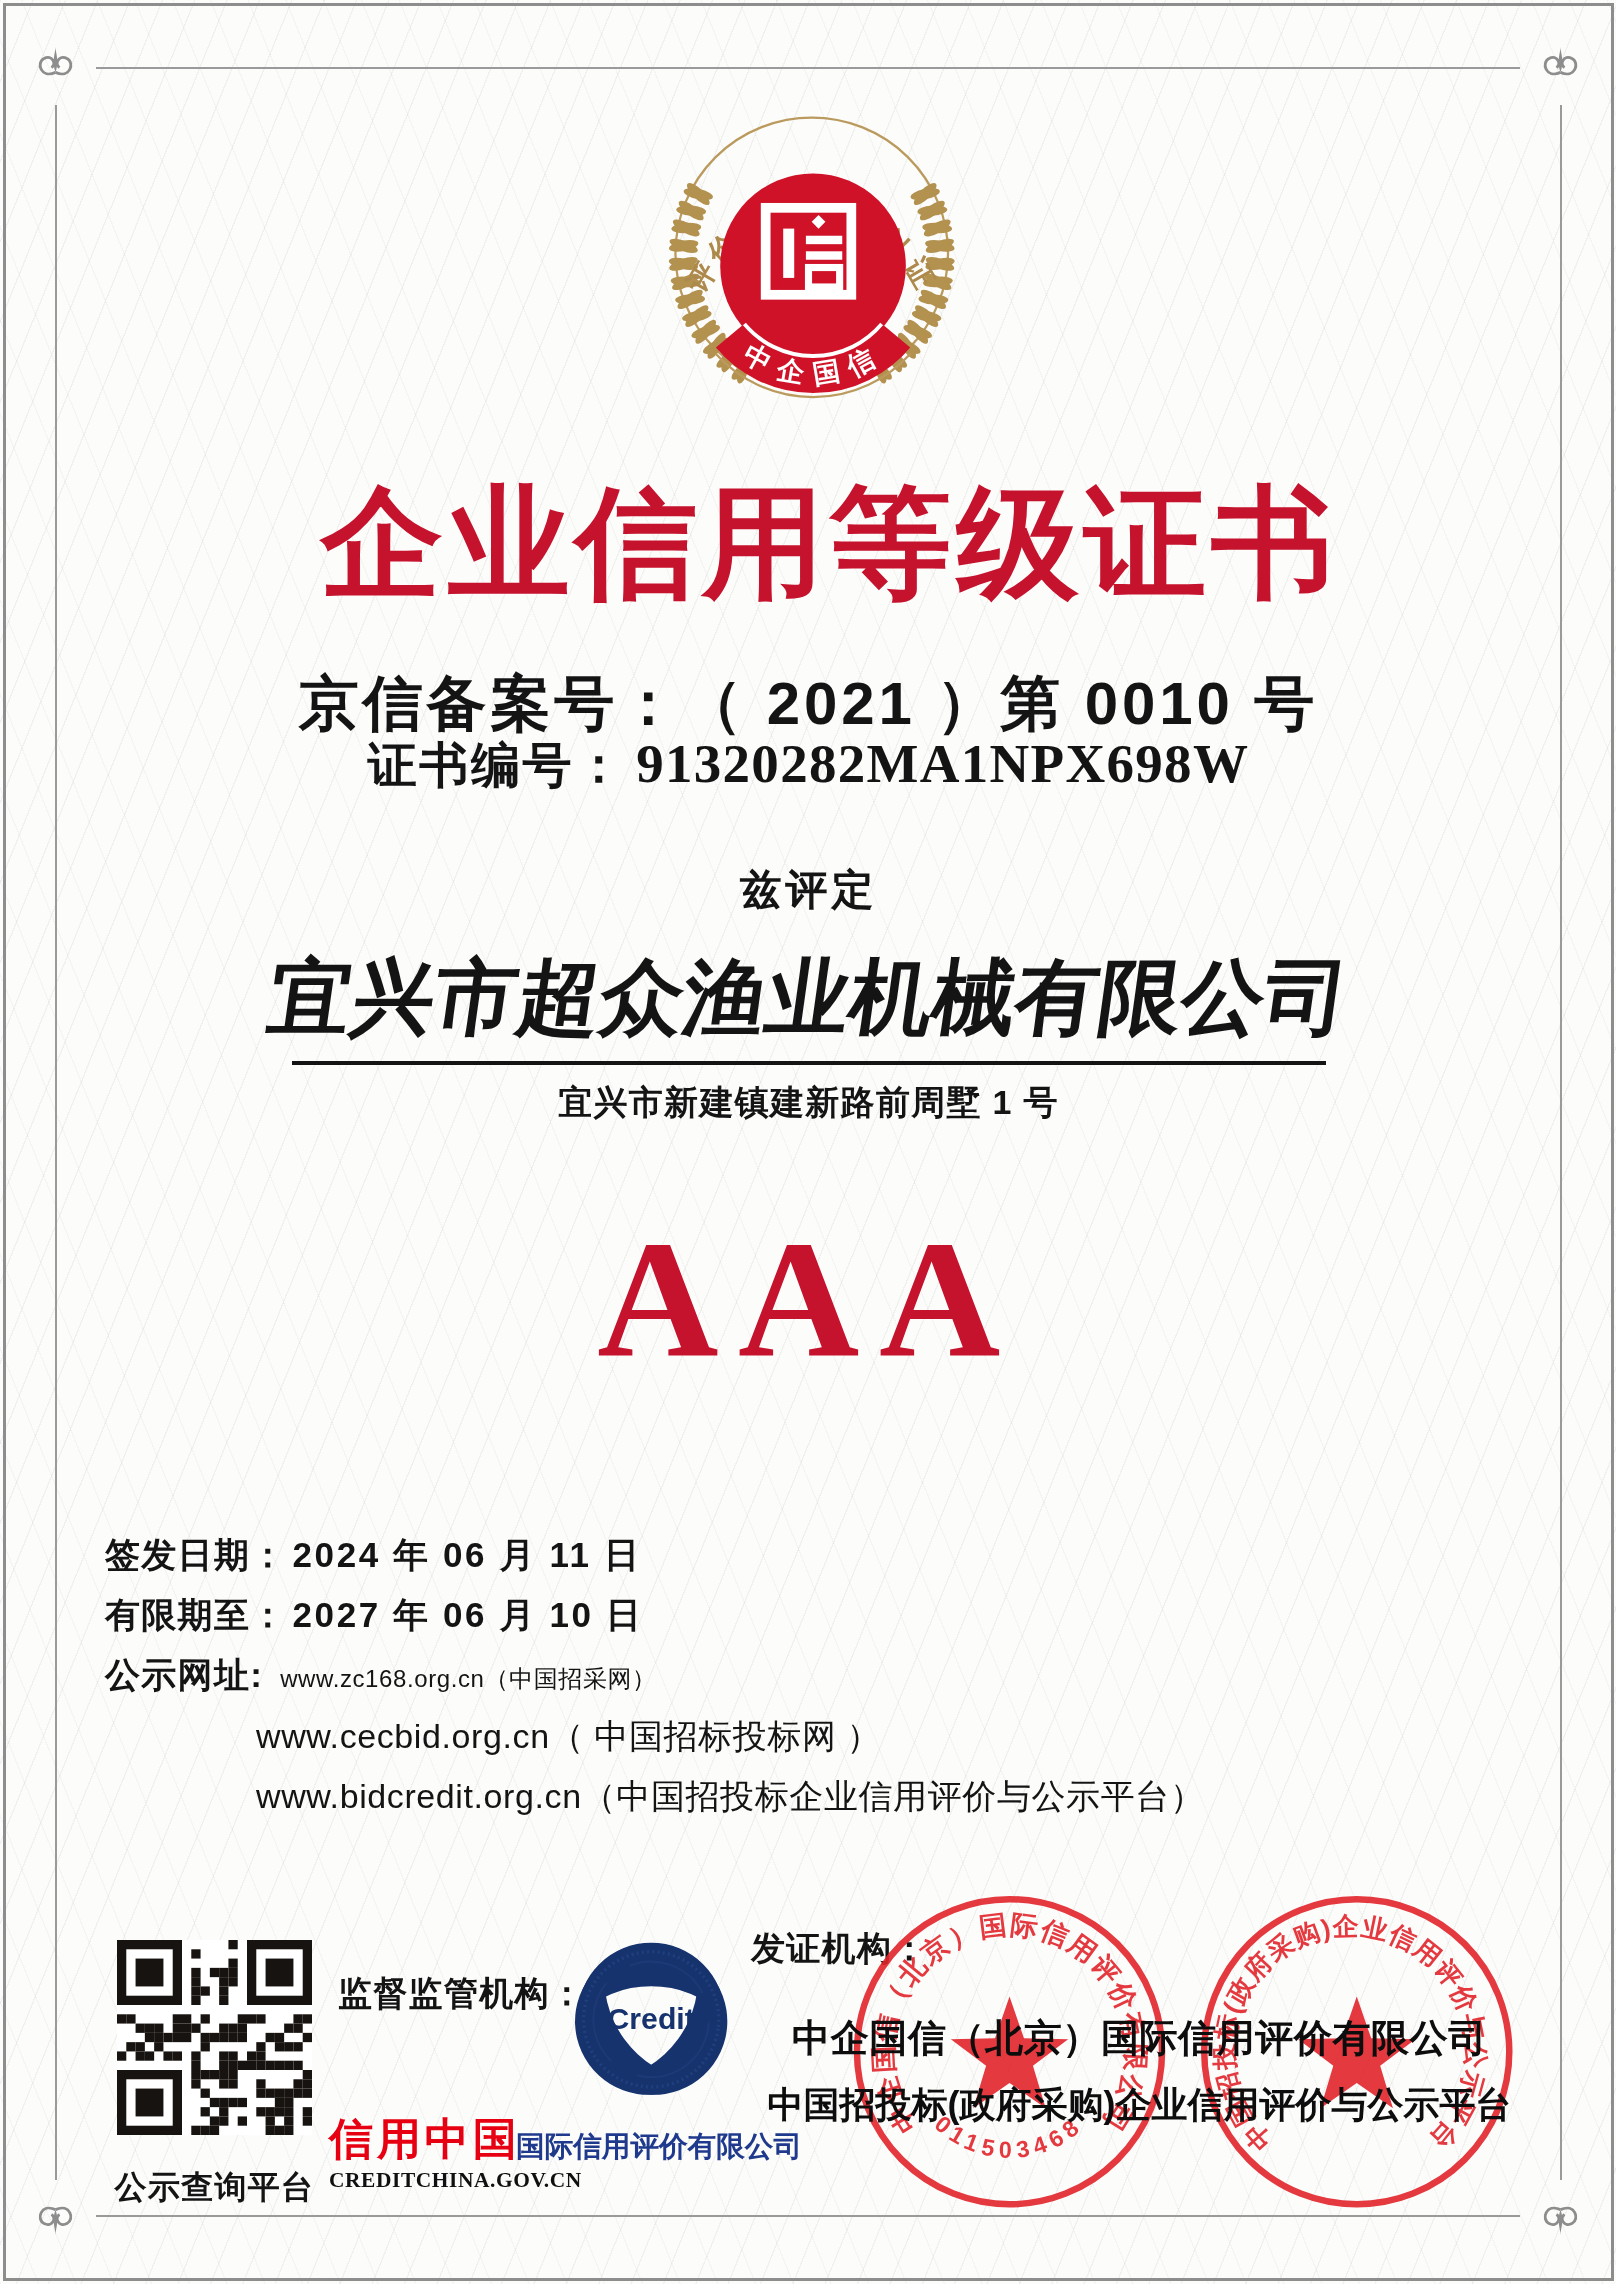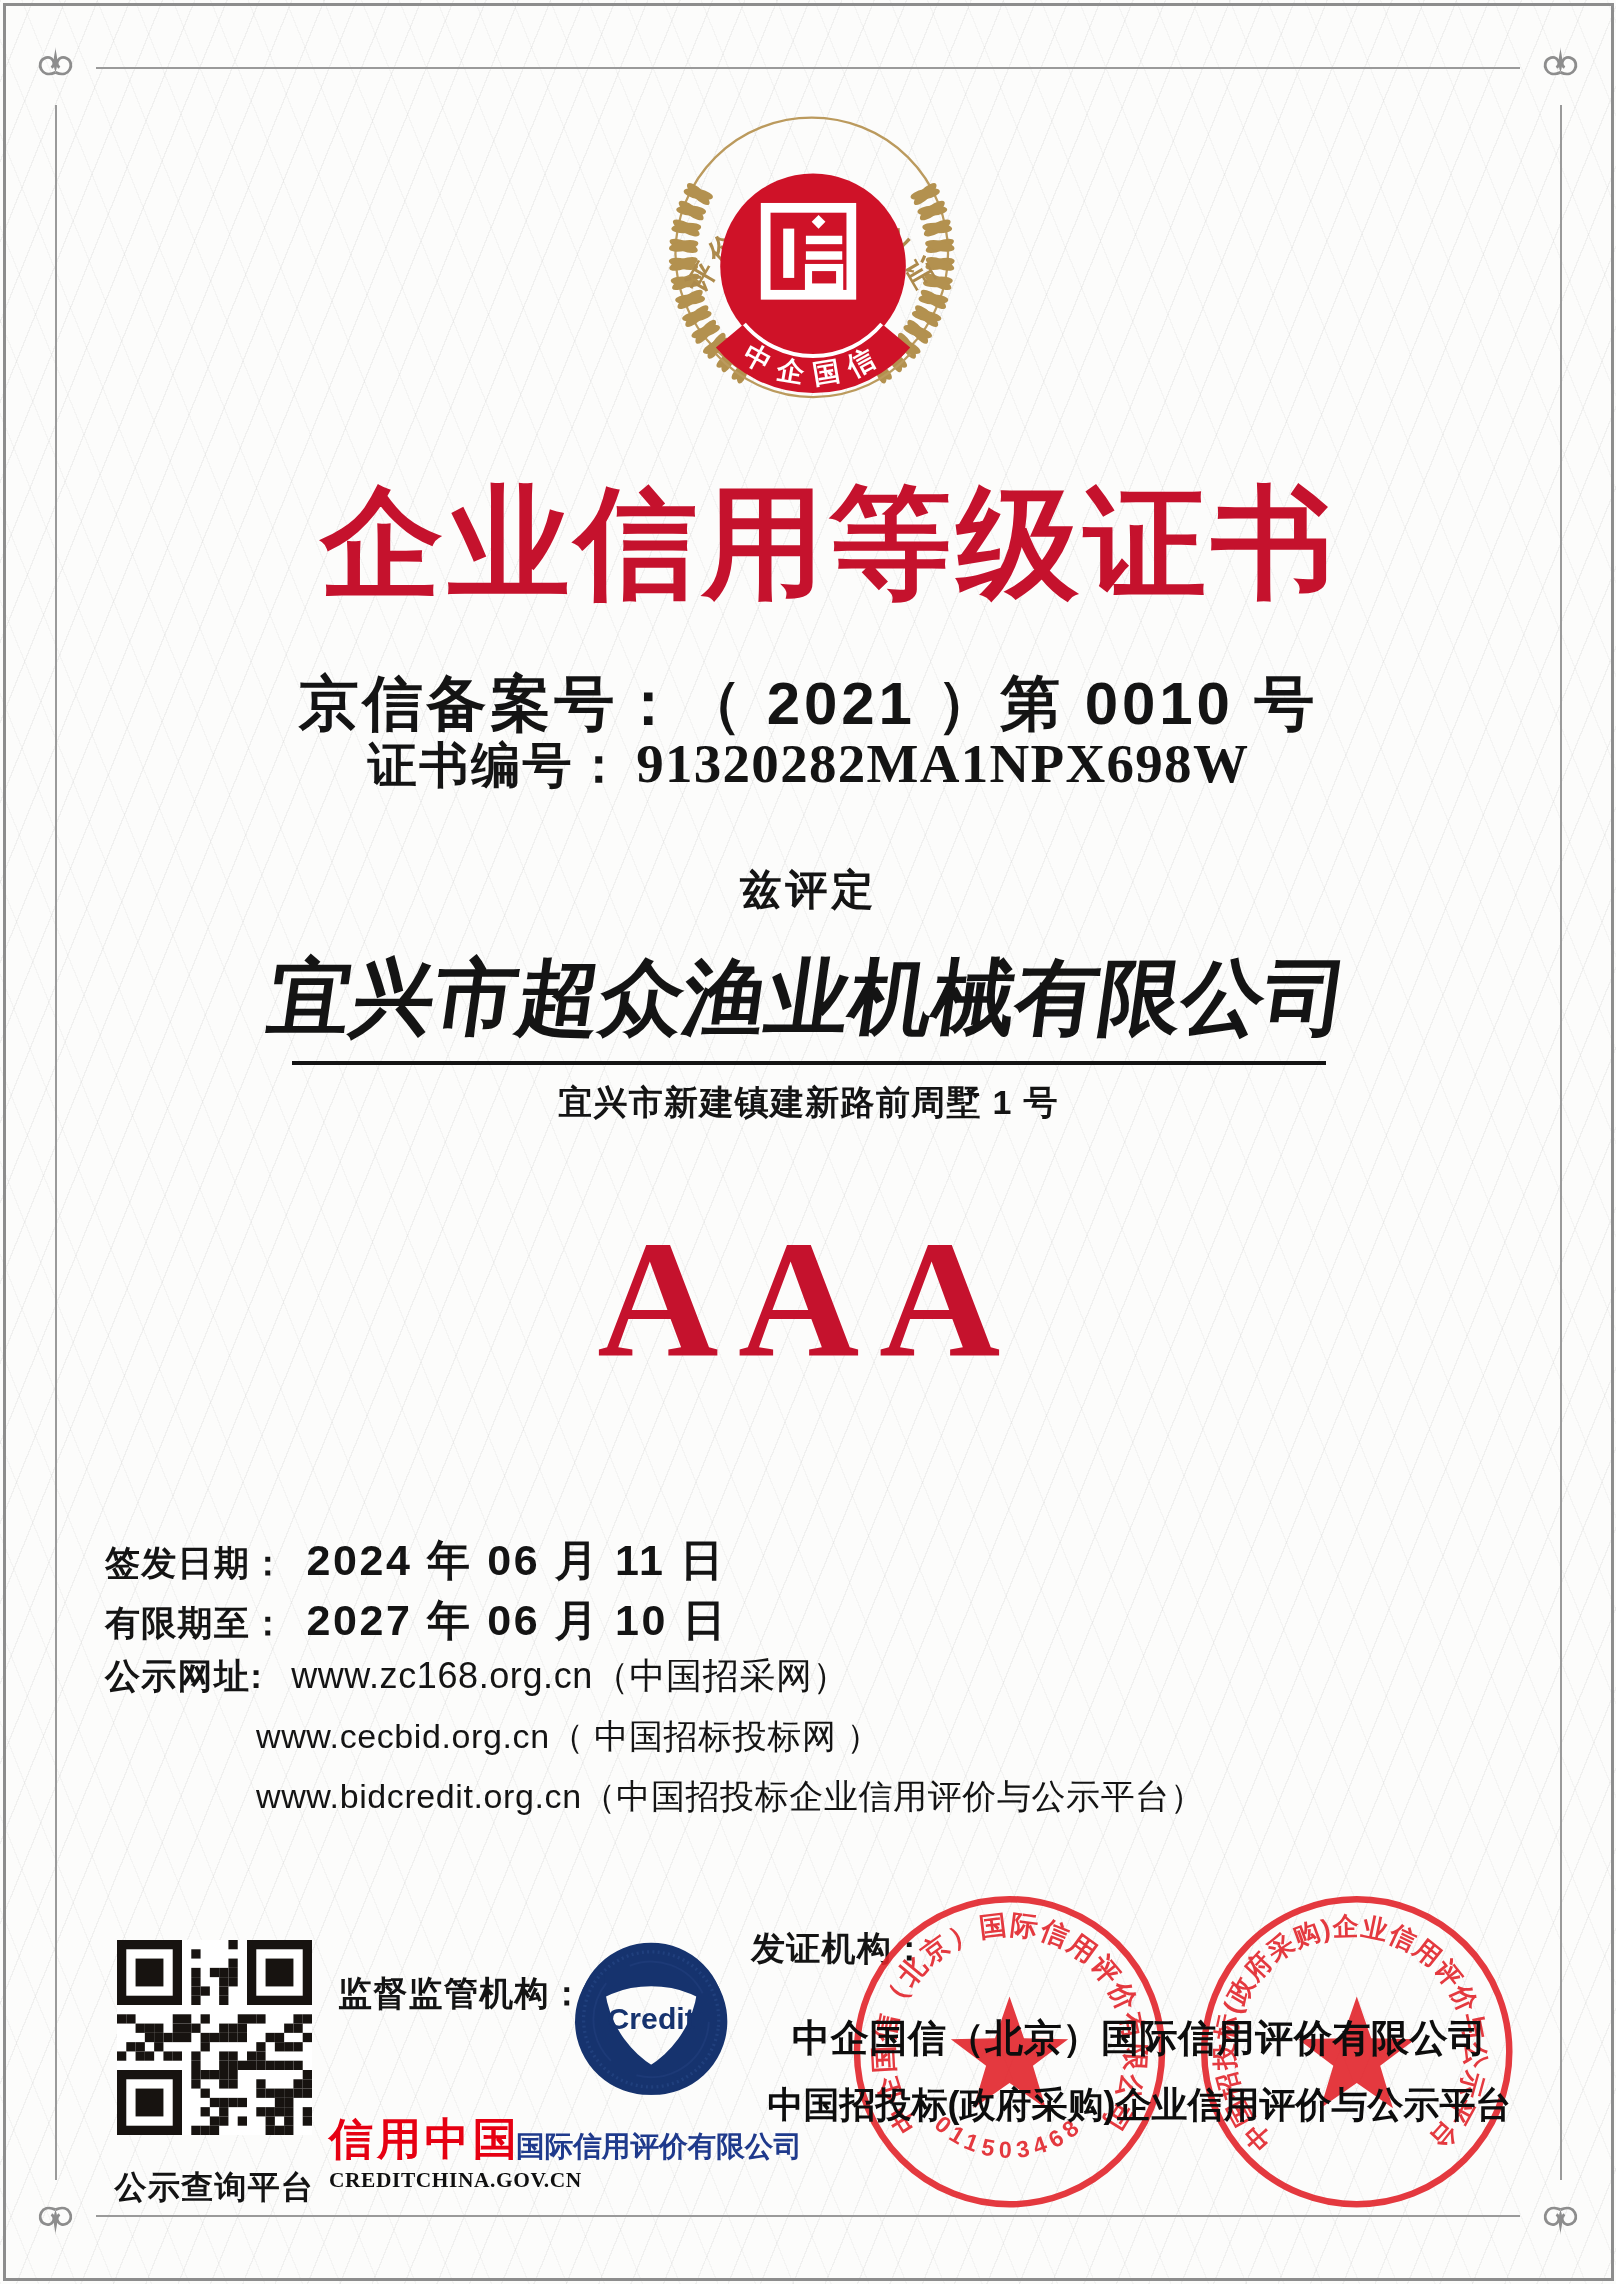--- a/index.html
+++ b/index.html
@@ -41,22 +41,22 @@
   .company-underline{left:292px;top:1061px;width:1034px;height:3.9px;background:#141414;}
   .address{left:0;right:0;top:1080px;text-align:center;font-size:34px;font-weight:800;letter-spacing:1.3px;}
   .rating{
     left:0;right:0;top:1215px;text-align:center;line-height:1;
     font-family:"Liberation Serif", serif;font-weight:700;
     font-size:168px;letter-spacing:19.5px;color:#c5122d;
   }
   
   .info-row{position:absolute;left:105px;display:flex;align-items:baseline;white-space:nowrap;}
   .info-row .lab{font-size:35px;font-weight:800;letter-spacing:1.3px;}
-  .info-row .val{font-size:43px;font-weight:600;letter-spacing:2.6px;margin-left:20px;}
-  .info-row .url{font-size:36px;font-weight:500;letter-spacing:0.6px;margin-left:20px;}
+  .info-row .val{font-size:35px;font-weight:600;letter-spacing:2.6px;margin-left:6px;}
+  .info-row .url{font-size:24px;font-weight:500;letter-spacing:0.6px;margin-left:9px;}
   .url-cont{position:absolute;left:256px;font-size:34px;font-weight:500;letter-spacing:0.6px;white-space:nowrap;text-align:right;}
   
   .qr-wrap{left:117px;top:1940px;width:195px;height:195px;}
   .qr-caption{left:78px;top:2166px;width:273px;text-align:center;font-size:32px;font-weight:800;letter-spacing:1.3px;}
   .supervisor{left:325px;top:1971px;font-size:34px;font-weight:600;letter-spacing:1.3px;margin-left:13px;}
   .credit-china{left:329px;top:2110px;font-size:44px;font-weight:800;letter-spacing:3.9px;color:#e60012;}
   .credit-domain{left:329px;top:2168px;font-family:"Liberation Serif", serif;font-size:21.4px;font-weight:700;letter-spacing:0.6px;color:#101010;}
   .credit-logo{left:558px;top:1917px;width:187px;height:195px;}
   .alliance{left:516px;top:2127px;width:286px;text-align:center;font-size:28.6px;font-weight:800;letter-spacing:0px;color:#1f3a8c;}
   .issuer-label{left:751px;top:1926px;font-size:34px;font-weight:600;letter-spacing:1.3px;}

